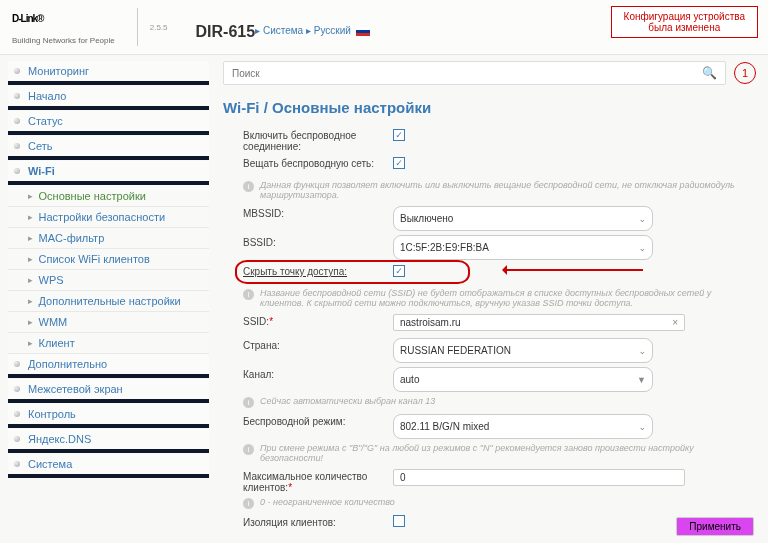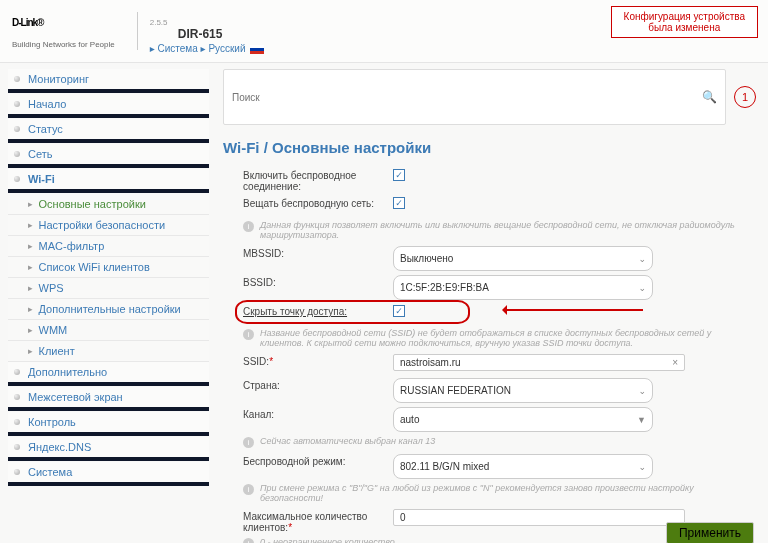--- a/index.html
+++ b/index.html
@@ -3,37 +3,37 @@
 <meta charset="utf-8">
 <style>
   * { box-sizing: border-box; margin: 0; padding: 0; }
   body { font-family: Arial, sans-serif; font-size: 11px; background: #f8f8f7; width: 768px; height: 543px; overflow: hidden; color: #333; }
   .header { display: flex; align-items: center; padding: 8px 12px; background: #fcfcfb; border-bottom: 1px solid #e5e5e5; position: relative; }
   .logo { display: flex; flex-direction: column; margin-right: 10px; }
   .logo-main { font-size: 22px; font-weight: bold; color: #000; letter-spacing: -1px; }
   .logo-main span { font-size: 10px; vertical-align: super; }
   .logo-sub { font-size: 8px; color: #666; }
   .divider { width: 1px; height: 38px; background: #ccc; margin: 0 12px; }
-  .model { display: flex; flex-direction: column; margin-top: 10px; }
+  .model { display: flex; flex-direction: row; margin-top: 10px; }
   .model-ver { font-size: 8px; color: #999; }
-  .model-name { font-size: 12px; font-weight: bold; color: #333; padding-left: 28px; }
+  .model-name { font-size: 16px; font-weight: bold; color: #333; padding-left: 28px; }
   .breadcrumb { font-size: 10px; color: #3d7bb5; margin-top: 2px; }
   .breadcrumb .flag { display: inline-block; width: 14px; height: 9px; background: linear-gradient(to bottom, #fff 33%, #0039a6 33%, #0039a6 66%, #d52b1e 66%); vertical-align: middle; margin-left: 2px; }
   .config-alert { position: absolute; right: 10px; top: 6px; border: 1px solid #cc0000; padding: 4px 12px; color: #cc0000; font-size: 10px; text-align: center; background: #fff; }
   .main { display: flex; height: calc(100% - 56px); }
   .sidebar { width: 215px; padding: 6px 6px 6px 8px; }
   .nav-item { display: flex; align-items: center; padding: 4px 6px; border-bottom: 4px solid #0f172a; font-size: 11px; color: #3d7bb5; cursor: pointer; background: #fbfbfa; margin-bottom: 1px; }
   .nav-item .bullet { width: 6px; height: 6px; border-radius: 50%; background: radial-gradient(circle at 30% 30%, #eee, #aaa); margin-right: 8px; flex-shrink: 0; }
   .nav-item.active-section { color: #3d7bb5; font-weight: bold; }
   .sub-item { display: flex; align-items: center; padding: 4px 6px 4px 20px; border-bottom: 1px solid #e8e8e8; font-size: 11px; color: #3d7bb5; cursor: pointer; background: #f9f9f8; }
   .sub-item .arrow { color: #999; margin-right: 6px; font-size: 9px; }
   .sub-item.active { color: #4a8c3a; }
   .content { flex: 1; padding: 6px 12px 6px 8px; position: relative; }
   .search-bar { display: flex; align-items: center; gap: 8px; }
-  .search-box { flex: 1; border: 1px solid #ddd; background: #fff; padding: 20px 8px; display: flex; align-items: center; border-radius: 2px; }
+  .search-box { flex: 1; border: 1px solid #ddd; background: #fff; padding: 4px 8px; display: flex; align-items: center; border-radius: 2px; }
   .search-box input { border: none; flex: 1; font-size: 10px; color: #aaa; outline: none; }
   .search-icon { color: #888; font-size: 12px; }
   .counter { width: 22px; height: 22px; border: 1px solid #cc0000; border-radius: 50%; display: flex; align-items: center; justify-content: center; color: #cc0000; font-size: 11px; }
   .page-title { color: #3d7bb5; font-size: 15px; font-weight: bold; margin: 14px 0 12px; }
   .form-area { padding-left: 20px; }
   .form-row { display: flex; align-items: flex-start; margin-bottom: 4px; min-height: 20px; }
   .form-label { width: 150px; font-size: 10px; color: #444; padding-top: 2px; }
   .form-label .req { color: #cc0000; }
   .form-control { flex: 1; }
   .checkbox { width: 12px; height: 12px; border: 1px solid #3d7bb5; display: inline-flex; align-items: center; justify-content: center; color: #3d7bb5; font-size: 9px; background: #fff; }
@@ -41,21 +41,21 @@
   .select .chev { color: #888; font-size: 9px; }
   .input-text { width: 292px; border: 1px solid #ccc; background: #fff; padding: 2px 6px; font-size: 10px; display: flex; justify-content: space-between; border-radius: 2px; }
   .input-text .clear { color: #888; cursor: pointer; }
   .hint { display: flex; align-items: flex-start; margin-bottom: 6px; padding-left: 150px; font-size: 9px; color: #aaa; font-style: italic; }
   .hint.full { padding-left: 0; }
   .hint .info { width: 11px; height: 11px; border-radius: 50%; background: #ccc; color: #fff; font-size: 8px; display: inline-flex; align-items: center; justify-content: center; margin-right: 6px; font-style: normal; flex-shrink: 0; margin-top:1px;}
   .highlight-row { position: relative; text-decoration: underline; }
   .highlight-oval { position: absolute; left: -8px; top: -4px; width: 235px; height: 24px; border: 2px solid #cc0000; border-radius: 12px / 10px; pointer-events: none; }
   .arrow-red { position: absolute; left: 260px; top: 5px; width: 140px; height: 2px; background: #cc0000; }
   .arrow-red::before { content: ''; position: absolute; left: -6px; top: -4px; border: 5px solid transparent; border-right-color: #cc0000; }
-  .apply-btn { position: absolute; bottom: 6px; right: 14px; border: 1px solid #ccc; background: #4d7c0f; padding: 3px 12px; font-size: 12px; border-radius: 2px; cursor: pointer; }
+  .apply-btn { position: absolute; bottom: 6px; right: 14px; border: 1px solid #ccc; background: #d946ef; padding: 3px 12px; font-size: 10px; border-radius: 2px; cursor: pointer; }
 </style>
 </head>
 <body>
 
 <div class="header">
   <div class="logo">
     <div class="logo-main"><span>D-Link</span><span>®</span></div>
     <div class="logo-sub">Building Networks for People</div>
   </div>
   <div class="divider"></div>

